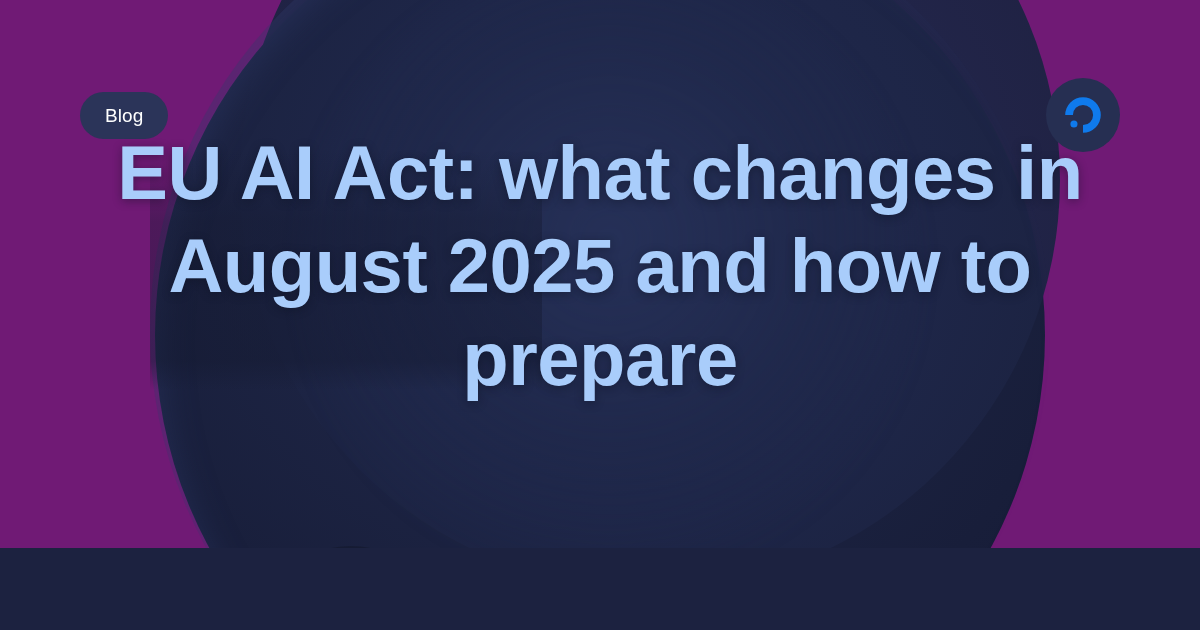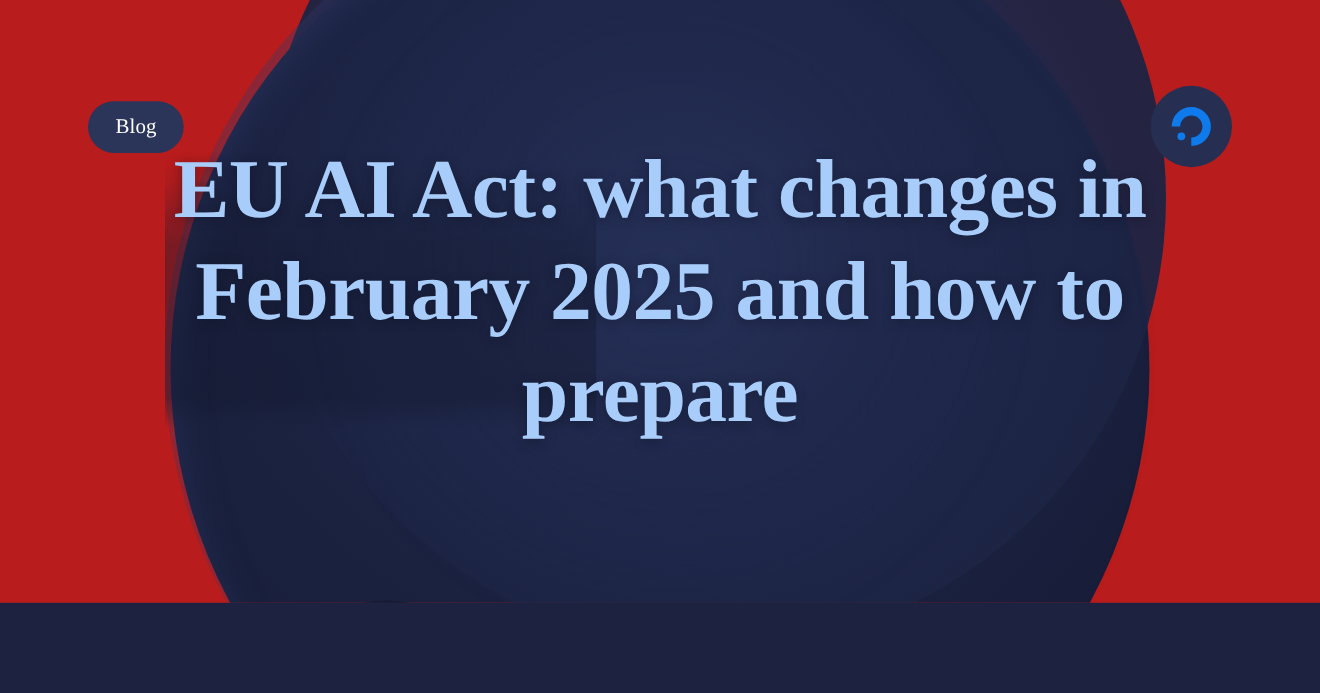--- a/index.html
+++ b/index.html
@@ -12,23 +12,22 @@
 
   body {
     font-family:"Liberation Sans", sans-serif;
     background:#1c2240;
   }
 
   #og-card {
     position:relative;
     width:1200px;
     height:548px;
-    background:#b91c1c;
+    background:#701a75;
     overflow:hidden;
-    font-family:Liberation Serif, serif;
   }
 
   
   #bg-layer {
     position:absolute;
     inset:0;
     overflow:hidden;
   }
 
   .blob {
@@ -173,16 +172,16 @@
     <div id="brand-logo">
       <span>
         <svg width="42" height="42" viewBox="0 0 42 42" aria-hidden="true">
 
           <path d="M21 3.2 A17.8 17.8 0 0 1 21 38.8 L21 31.1 A10.1 10.1 0 0 0 21 10.9 A10.1 10.1 0 0 0 10.9 21 L3.2 21 A17.8 17.8 0 0 1 21 3.2 Z" fill="#0f7aec"></path>
           <rect x="8.4" y="26.4" width="7.1" height="7.1" rx="3.55" fill="#0f7aec"></rect>
         </svg>
       </span>
     </div>
 
-    <h1 id="headline">EU AI Act: what changes in February 2025 and how to prepare</h1>
+    <h1 id="headline">EU AI Act: what changes in August 2025 and how to prepare</h1>
 
   </div>
 </div>
 
 </body></html>

